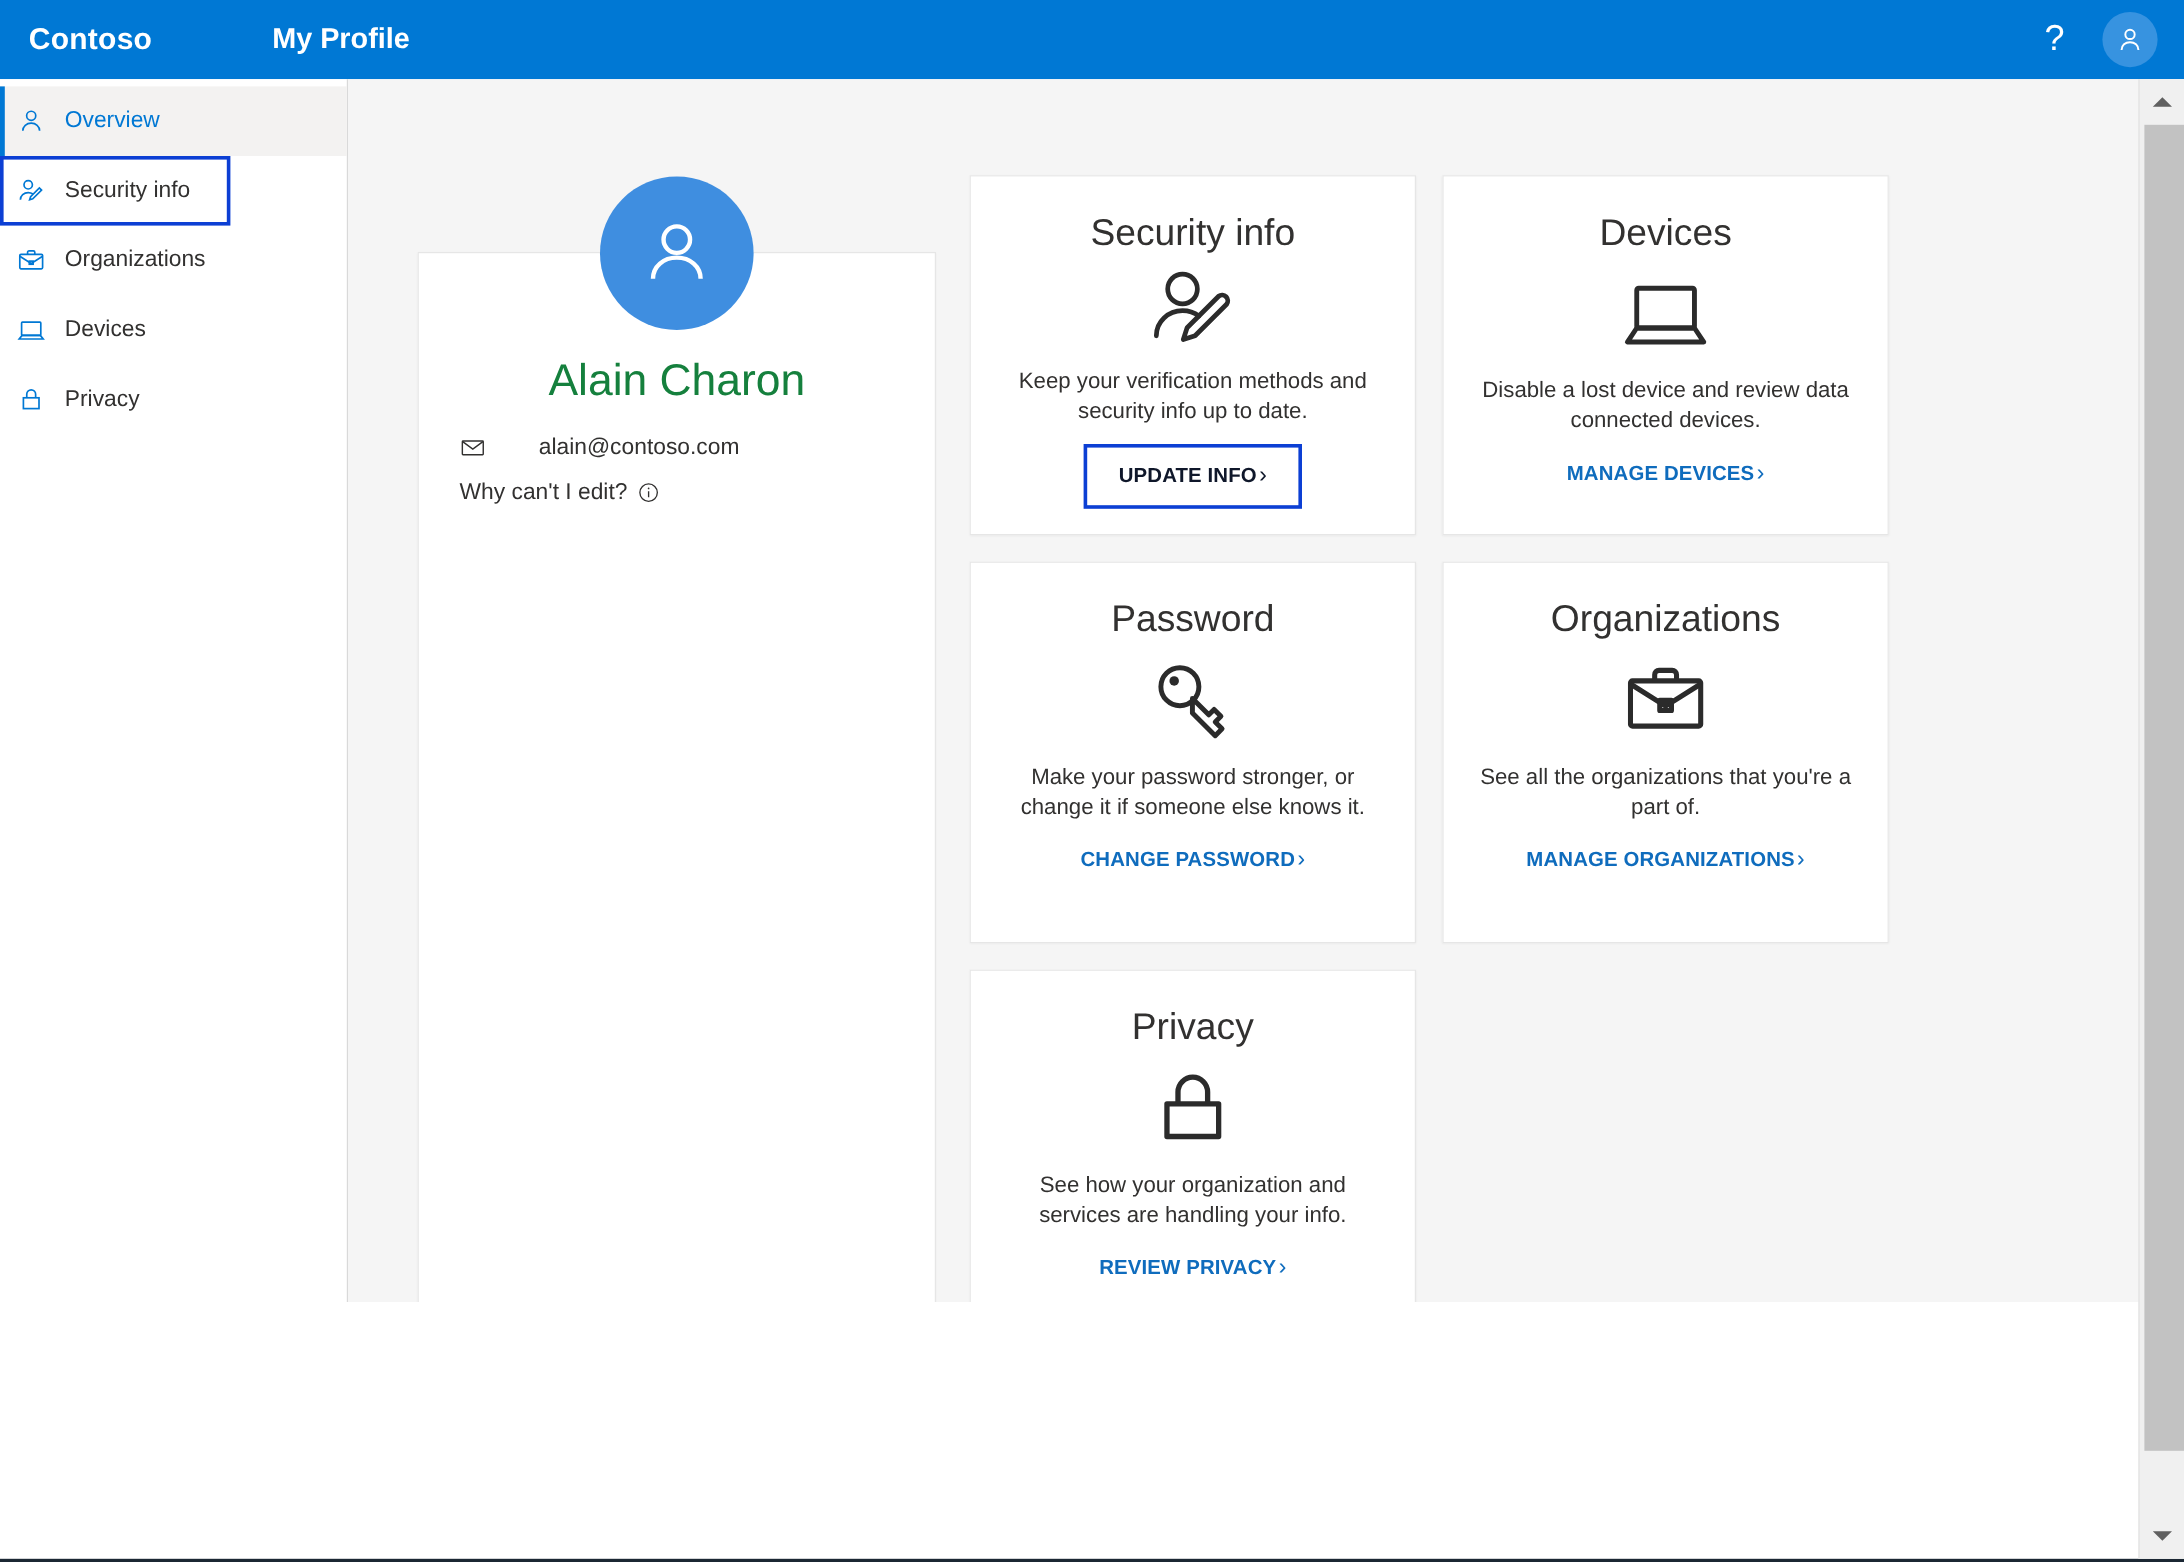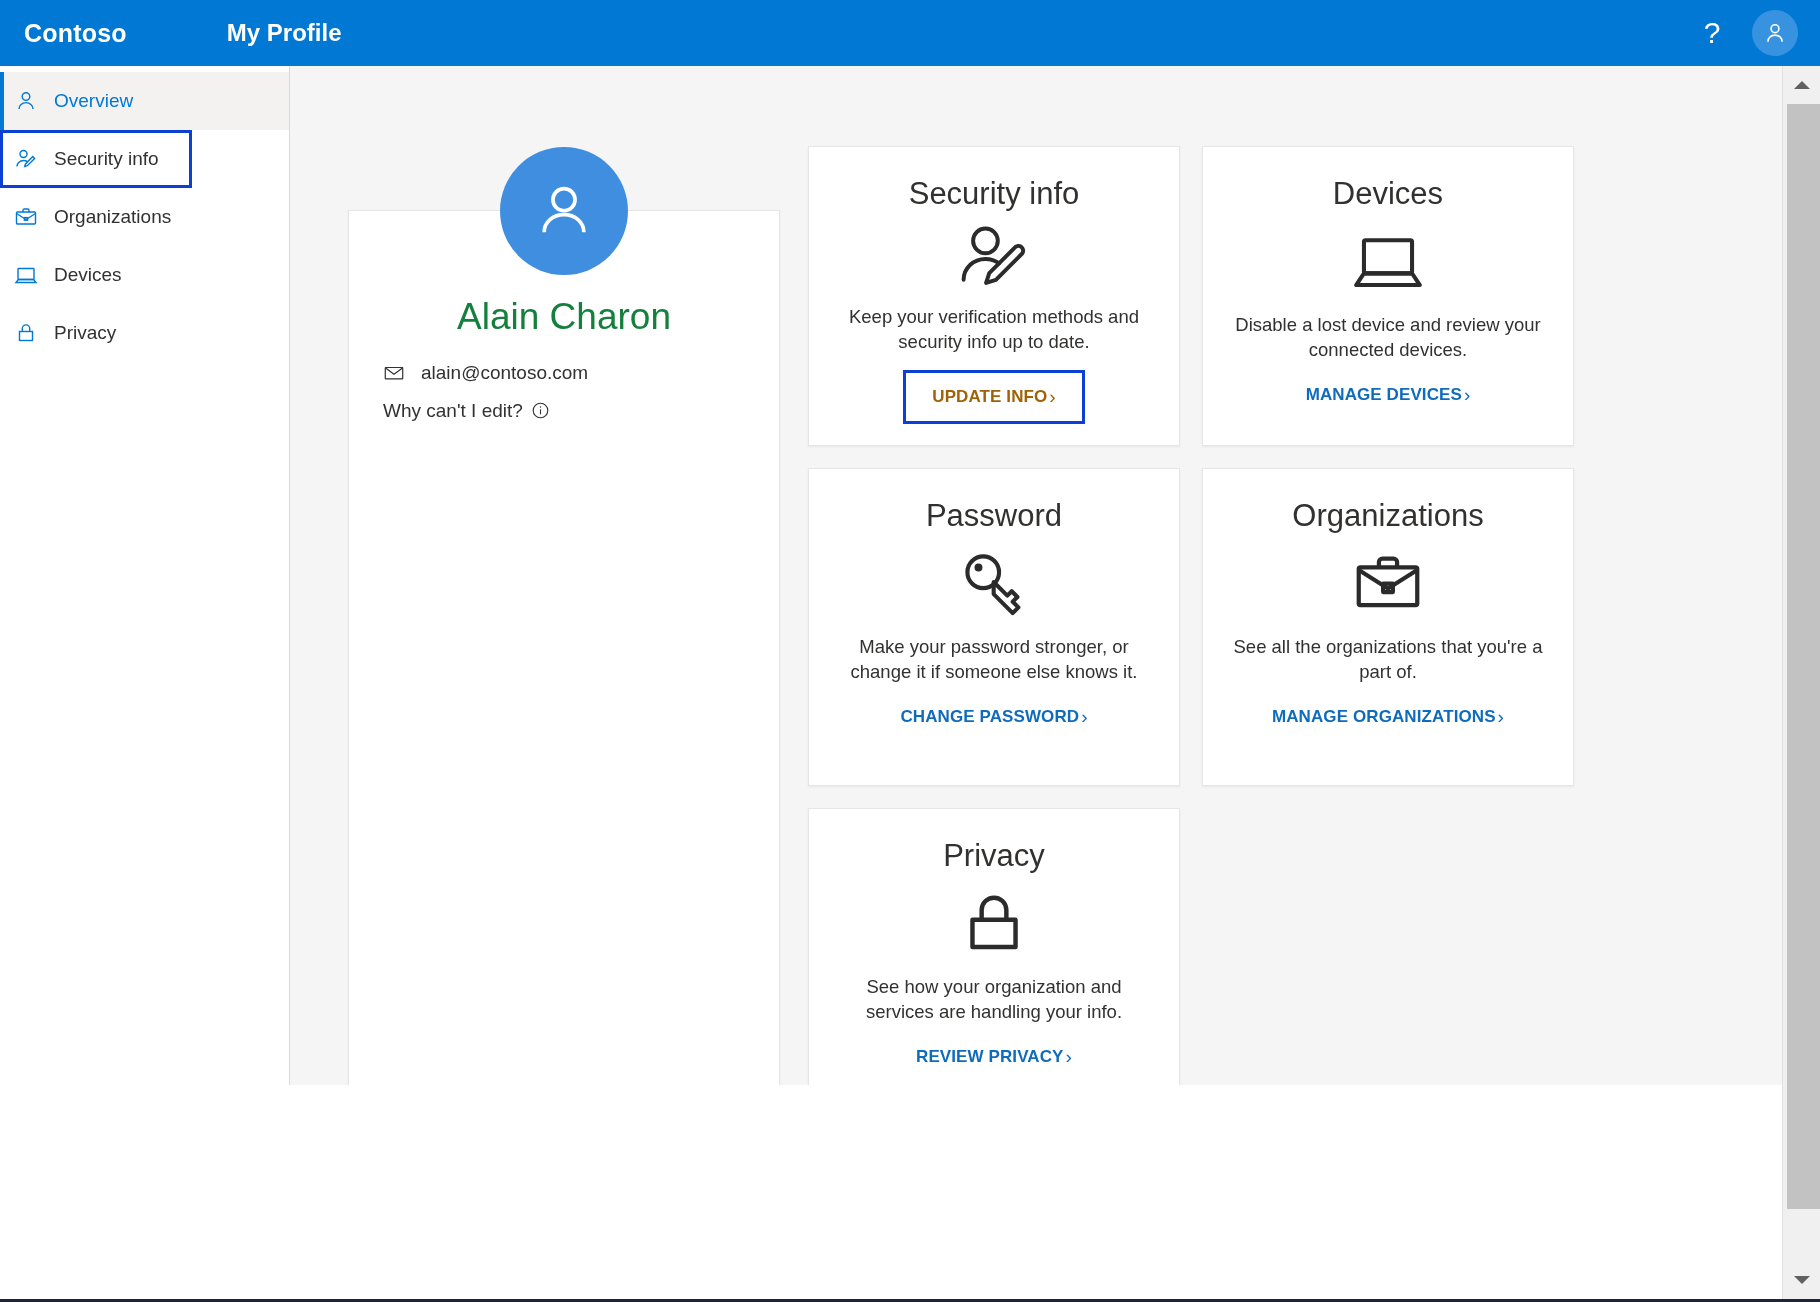--- a/index.html
+++ b/index.html
@@ -156,20 +156,21 @@
     text-align: center;
     line-height: 1.1;
   }
   .profile-field {
     margin-top: 24px;
     width: 100%;
     padding-left: 34px;
     display: flex; align-items: center;
     font-size: 19px;
     color: #323130;
+    gap: 28px;
   }
   .profile-field .field-icon {
     width: 28px;
     display: flex; align-items: center;
     color: #323130;
     margin-right: 10px;
   }
   .profile-edit-note {
     margin-top: 16px;
     width: 100%;
@@ -240,21 +241,21 @@
     align-items: center;
     gap: 2px;
     cursor: pointer;
     padding: 4px 6px;
   }
   .card-action .chev { font-size: 19px; font-weight: normal; line-height: 1; }
   .card-action.focused {
     outline: 3px solid #0c3fd4;
     outline-offset: 0px;
     padding: 14px 26px;
-    color: #a16207;
+    color: #0f172a;
   }
 
   
   .scrollbar {
     position: absolute;
     right: 0; top: 66px;
     width: 38px; height: 1233px;
     background: #f0f0f0;
     border-left: 1px solid #e2e2e2;
   }
@@ -419,21 +420,21 @@
           </section>
 
           <section class="card card-sm">
             <div class="card-title">Devices</div>
             <div class="card-icon">
               <svg width="78" height="78" viewBox="0 0 24 24" fill="none" stroke="#2b2b2b" stroke-width="1.25" stroke-linejoin="round">
                 <rect x="4.6" y="5.6" width="14.8" height="10.2" rx=".5"></rect>
                 <path d="M2.2 19.4h19.6l-2.4-3.6H4.6z"></path>
               </svg>
             </div>
-            <div class="card-desc">Disable a lost device and review your connected devices.</div>
+            <div class="card-desc">Disable a lost device and review data connected devices.</div>
             <div class="card-action">
               <span>MANAGE DEVICES</span>
               <span class="chev">›</span>
             </div>
           </section>
 
           <section class="card card-lg">
             <div class="card-title">Password</div>
             <div class="card-icon">
               <svg width="76" height="76" viewBox="0 0 24 24" fill="none" stroke="#2b2b2b" stroke-width="1.3" stroke-linejoin="round">

